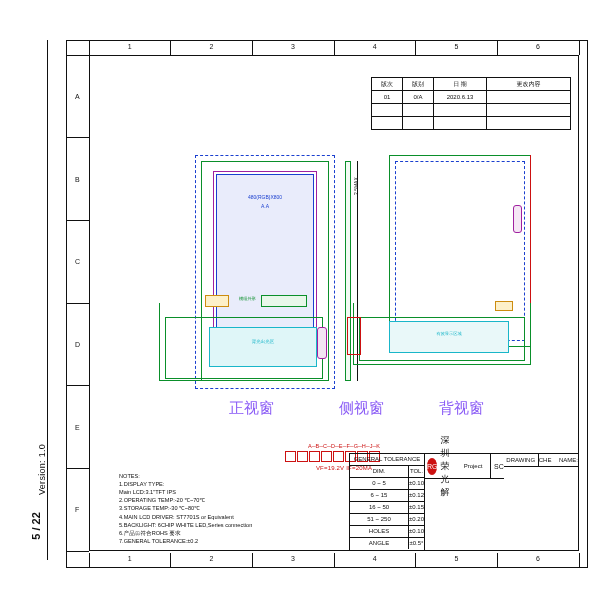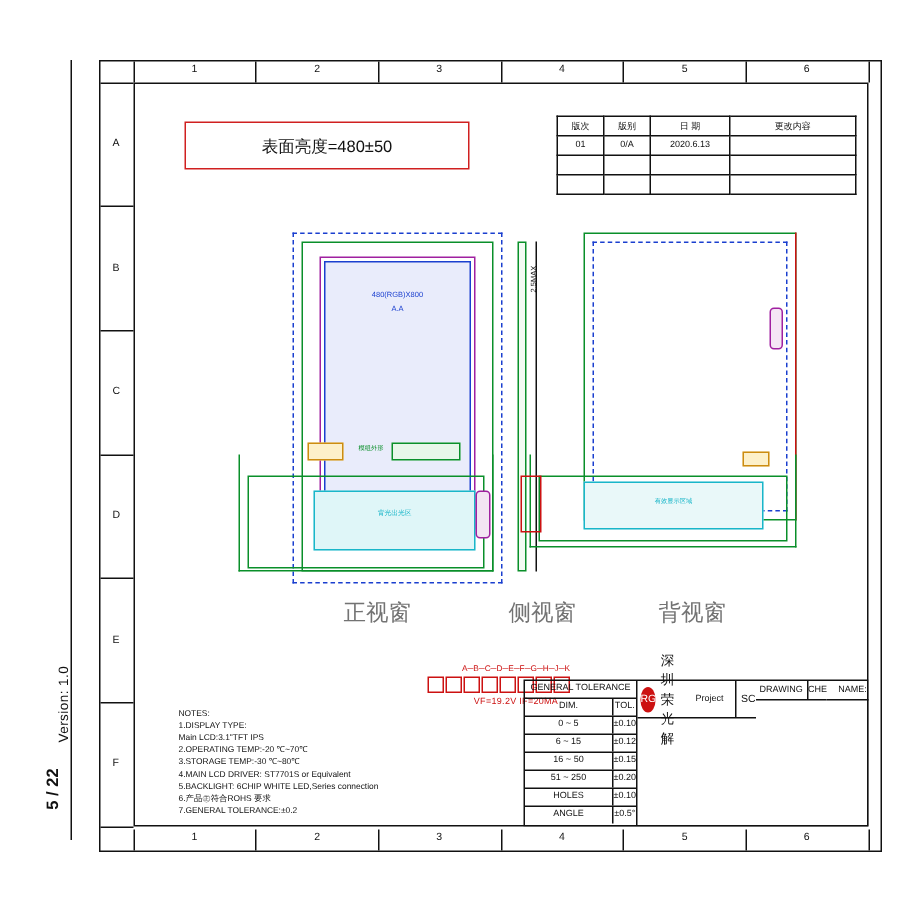--- a/index.html
+++ b/index.html
@@ -70,21 +70,21 @@
   }
 
   
   .art{position:absolute;left:22px;top:14px;right:8px;bottom:16px;overflow:hidden;}
 
   
   .r{position:absolute;box-sizing:border-box;}
 
   
   .caption{
-    position:absolute;font-size:15px;color:#737373;
+    position:absolute;font-size:15px;color:#8b5cf6;
   }
 
   
   .notes{
     position:absolute;left:40px;bottom:20px;width:210px;font-size:5.6px;color:#111;line-height:1.45;
   }
 
   
   .pinstrip{position:absolute;left:262px;bottom:58px;width:120px;}
   .pinstrip .row{position:relative;height:12px;}
@@ -189,21 +189,20 @@
       <span style="top:8.3%">A</span>
       <span style="top:25%">B</span>
       <span style="top:41.6%">C</span>
       <span style="top:58.3%">D</span>
       <span style="top:75%">E</span>
       <span style="top:91.6%">F</span>
     </div>
 
     <div class="art">
 
-      <div class="bright-box">表面亮度=480±50</div>
 
       <table class="rev-table">
         <tbody>
             <tr>
           <th style="width:30px">版次</th>
           <th style="width:30px">版别</th>
           <th style="width:52px">日  期</th>
           <th>更改内容</th>
         </tr>
         <tr>

